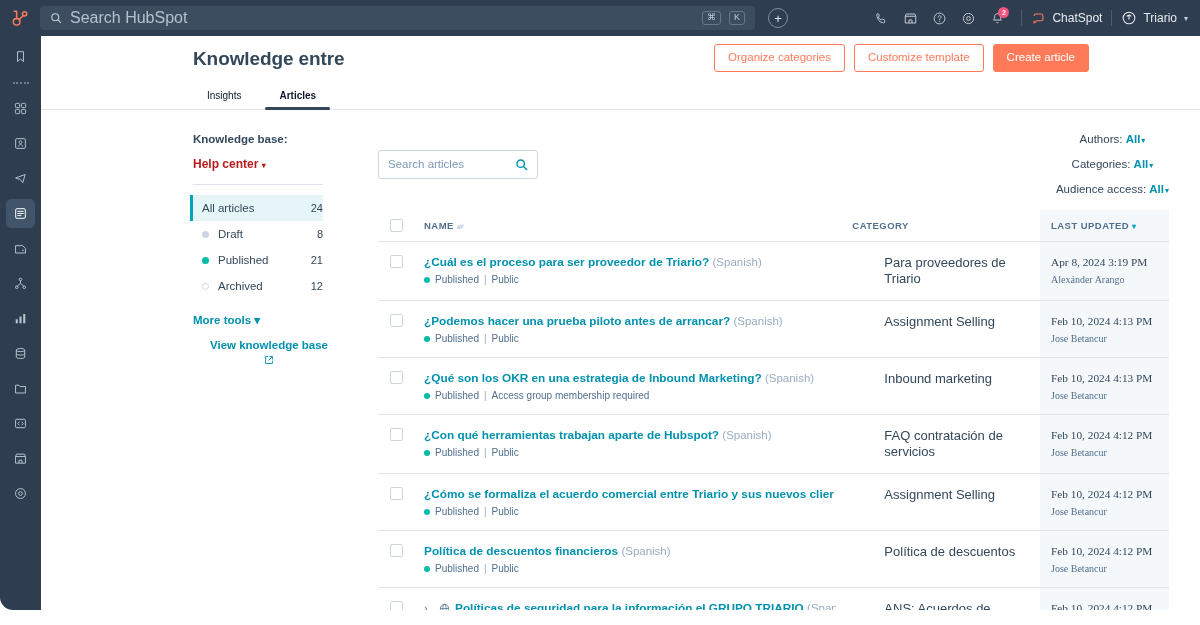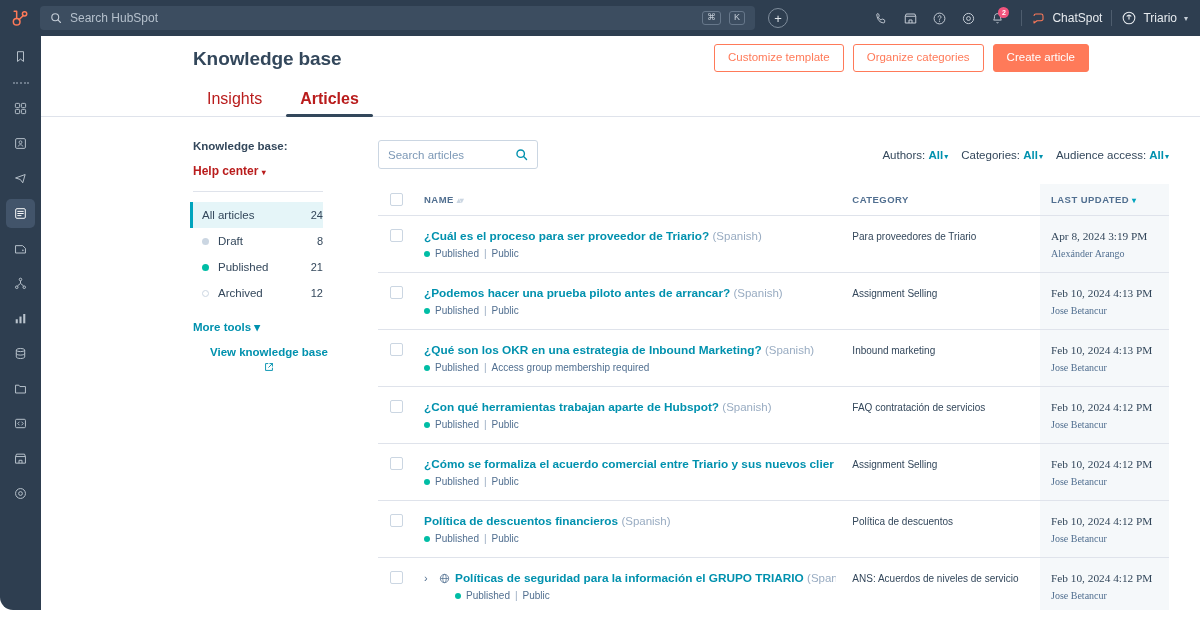--- a/index.html
+++ b/index.html
@@ -15,21 +15,21 @@
   .topnav {
     position: absolute; left: 0; top: 0; width: 1200px; height: 36px;
     background: #2e3e50; display: flex; align-items: center; z-index: 5;
   }
   .logo { width: 40px; display: flex; align-items: center; justify-content: center; }
   .logo svg { display: block; }
   .globalsearch {
     flex: 0 0 auto; width: 715px; height: 24px; background: #3c4d60;
     border-radius: 4px; display: flex; align-items: center; padding: 0 10px; gap: 8px;
   }
-  .globalsearch .ph { color: #b5c0cc; font-size: 12px; flex: 1; }
+  .globalsearch .ph { color: #b5c0cc; font-size: 16px; flex: 1; }
   .kbd {
     border: 1px solid #66778a; border-radius: 3px; color: #c3ccd6;
     font-size: 9px; padding: 1px 4px; line-height: 1.1; min-width: 15px; text-align: center;
   }
   .plusbtn {
     width: 20px; height: 20px; border-radius: 50%; border: 1px solid #7f8d9c;
     color: #dfe5ea; font-size: 13px; display: flex; align-items: center;
     justify-content: center; margin-left: 13px; line-height: 1;
   }
   .navright {
@@ -66,21 +66,21 @@
   
   .page {
     position: absolute; left: 41px; top: 36px; width: 1159px; height: 574px;
     background: #fff; border-top-left-radius: 13px; overflow: hidden;
   }
 
   .pagehead { padding: 12px 30px 0 152px; position: relative; }
   .title { font-size: 19px; font-weight: bold; color: #33475b; letter-spacing: -0.1px; }
   .tabs { display: flex; gap: 10px; margin-top: 14px; }
   .tab {
-    font-size: 16px; color: #b91c1c; padding: 6px 14px 9px; position: relative;
+    font-size: 10px; color: #0f172a; padding: 6px 14px 9px; position: relative;
   }
   .tab.active { font-weight: bold; }
   .tab.active:after {
     content: ""; position: absolute; left: 0; right: 0; bottom: 0;
     height: 3px; background: #33475b; border-radius: 2px;
   }
   .headbtns { position: absolute; right: 111px; top: 8px; display: flex; gap: 9px; }
   .btn {
     font-size: 11.5px; padding: 6px 13px; border-radius: 3px; line-height: 1.2;
   }
@@ -112,21 +112,21 @@
   .kb-link.ext { margin-top: 12px; display: flex; align-items: center; gap: 4px; flex-direction: column; }
 
   
   .main { flex: 1; padding: 23px 31px 0 33px; }
   .toolbar { display: flex; align-items: center; gap: 20px; }
   .searchbox {
     width: 160px; height: 29px; border: 1px solid #cbd6e2; border-radius: 3px;
     display: flex; align-items: center; padding: 0 9px; gap: 6px; background: #fff;
   }
   .searchbox .ph { font-size: 11.5px; color: #7c98b6; flex: 1; }
-  .filters { margin-left: auto; display: flex; gap: 13px; align-items: center; }
+  .filters { margin-left: auto; display: flex; gap: 13px; align-items: center; flex-direction: column; }
   .filter { font-size: 11.5px; color: #33475b; }
   .filter b { color: #0091ae; font-weight: bold; }
   .filter .caret { color: #0091ae; font-size: 8px; margin-left: 1px; }
 
   table { width: 100%; border-collapse: collapse; margin-top: 15px; table-layout: fixed; }
   thead th {
     font-size: 9.5px; font-weight: bold; color: #516f90; letter-spacing: 0.45px;
     text-align: left; padding: 9px 0; border-bottom: 1px solid #dfe3eb; vertical-align: middle;
   }
   th.c-check { width: 40px; padding-left: 12px; }
@@ -150,21 +150,21 @@
   .atitle {
     font-size: 11.8px; font-weight: bold; color: #0091ae; line-height: 14px;
     white-space: nowrap; overflow: hidden;
   }
   .lang { color: #99acc2; font-weight: normal; font-size: 11.5px; }
   .meta {
     font-size: 10px; color: #516f90; margin-top: 5px; display: flex; align-items: center; gap: 5px;
   }
   .meta .dot { width: 6px; height: 6px; border-radius: 50%; }
   .meta .sep { color: #99acc2; }
-  .cat { font-size: 10px; color: #33475b; line-height: 16px; padding-right: 14px; }
+  .cat { font-size: 13px; color: #33475b; line-height: 16px; padding-right: 14px; margin-left: 32px; }
   .upd { font-size: 11.3px; color: #33475b; line-height: 15px; }
   .auth { font-size: 10px; color: #516f90; margin-top: 4px; }
 </style>
 </head>
 <body>
 
 <div class="app">
 
   <div class="topnav">
     <div class="logo">
@@ -323,28 +323,28 @@
             <circle cx="10" cy="10" r="2.5" stroke="currentColor" stroke-width="1.3"></circle>
             <circle cx="10" cy="10" r="6.6" stroke="currentColor" stroke-width="1.3"></circle>
           </svg>
       </div>
     </div>
   </div>
 
   <div class="page">
 
     <div class="pagehead">
-      <div class="title">Knowledge base</div>
+      <div class="title">Knowledge entre</div>
       <div class="tabs">
         <div class="tab">Insights</div>
         <div class="tab active">Articles</div>
       </div>
       <div class="headbtns">
+        <div class="btn btn-outline">Organize categories</div>
         <div class="btn btn-outline">Customize template</div>
-        <div class="btn btn-outline">Organize categories</div>
         <div class="btn btn-primary">Create article</div>
       </div>
     </div>
     <div class="headrule"></div>
 
     <div class="body">
 
       <div class="kbside">
         <div class="kb-label">Knowledge base:</div>
         <div class="kb-select">

